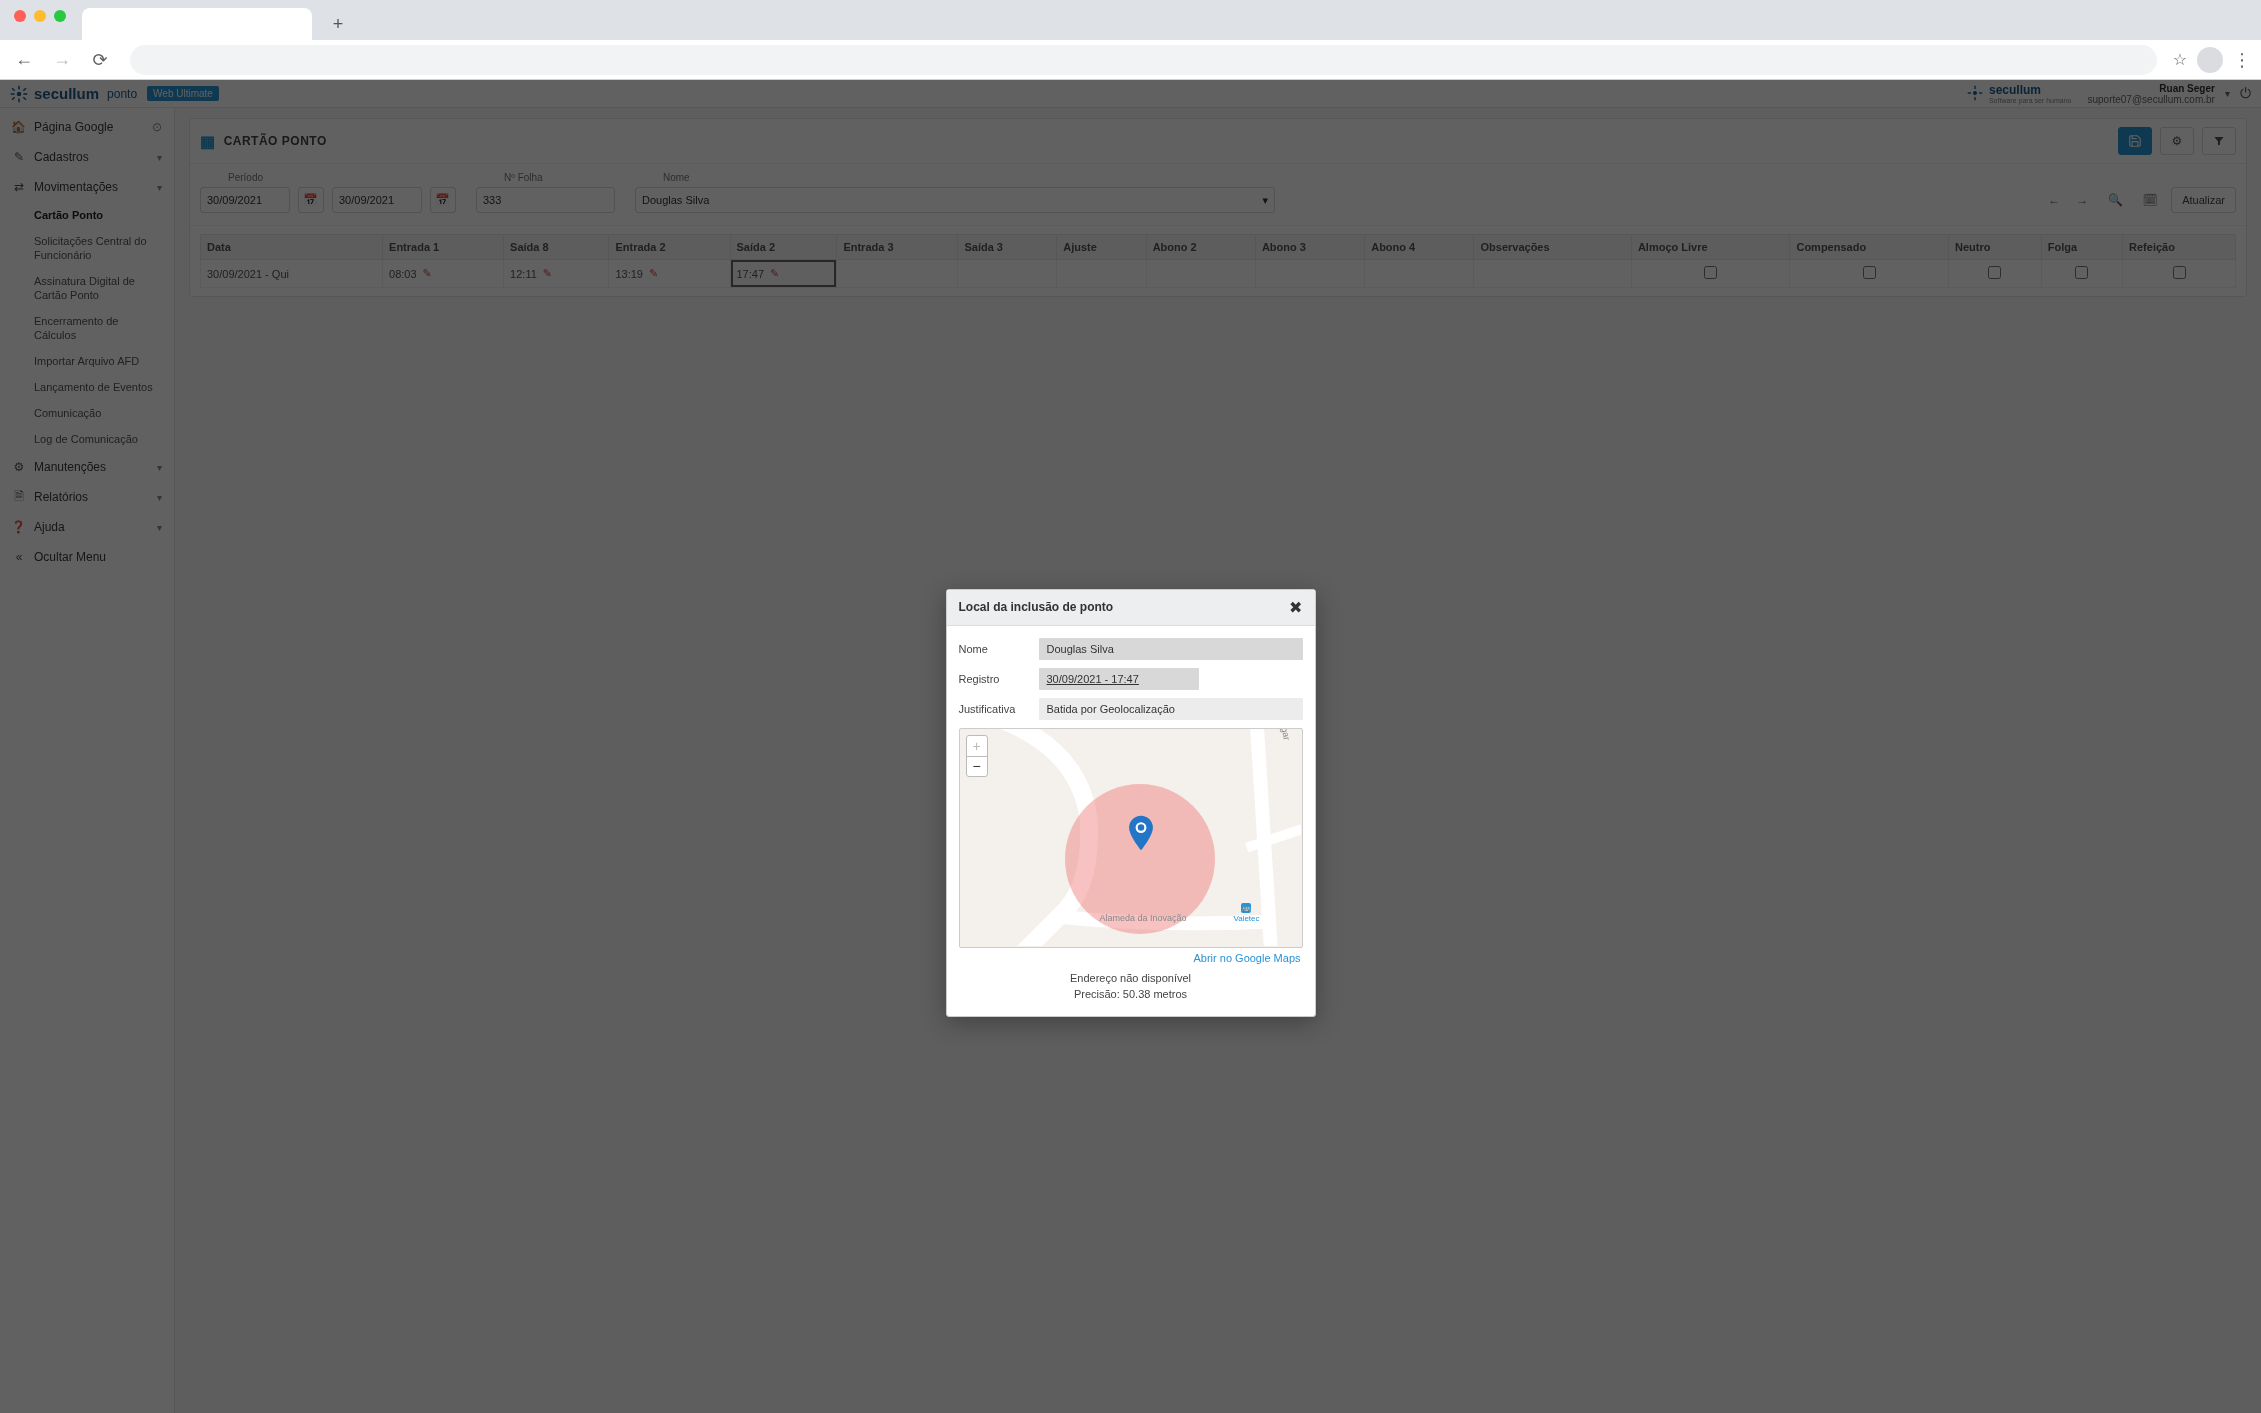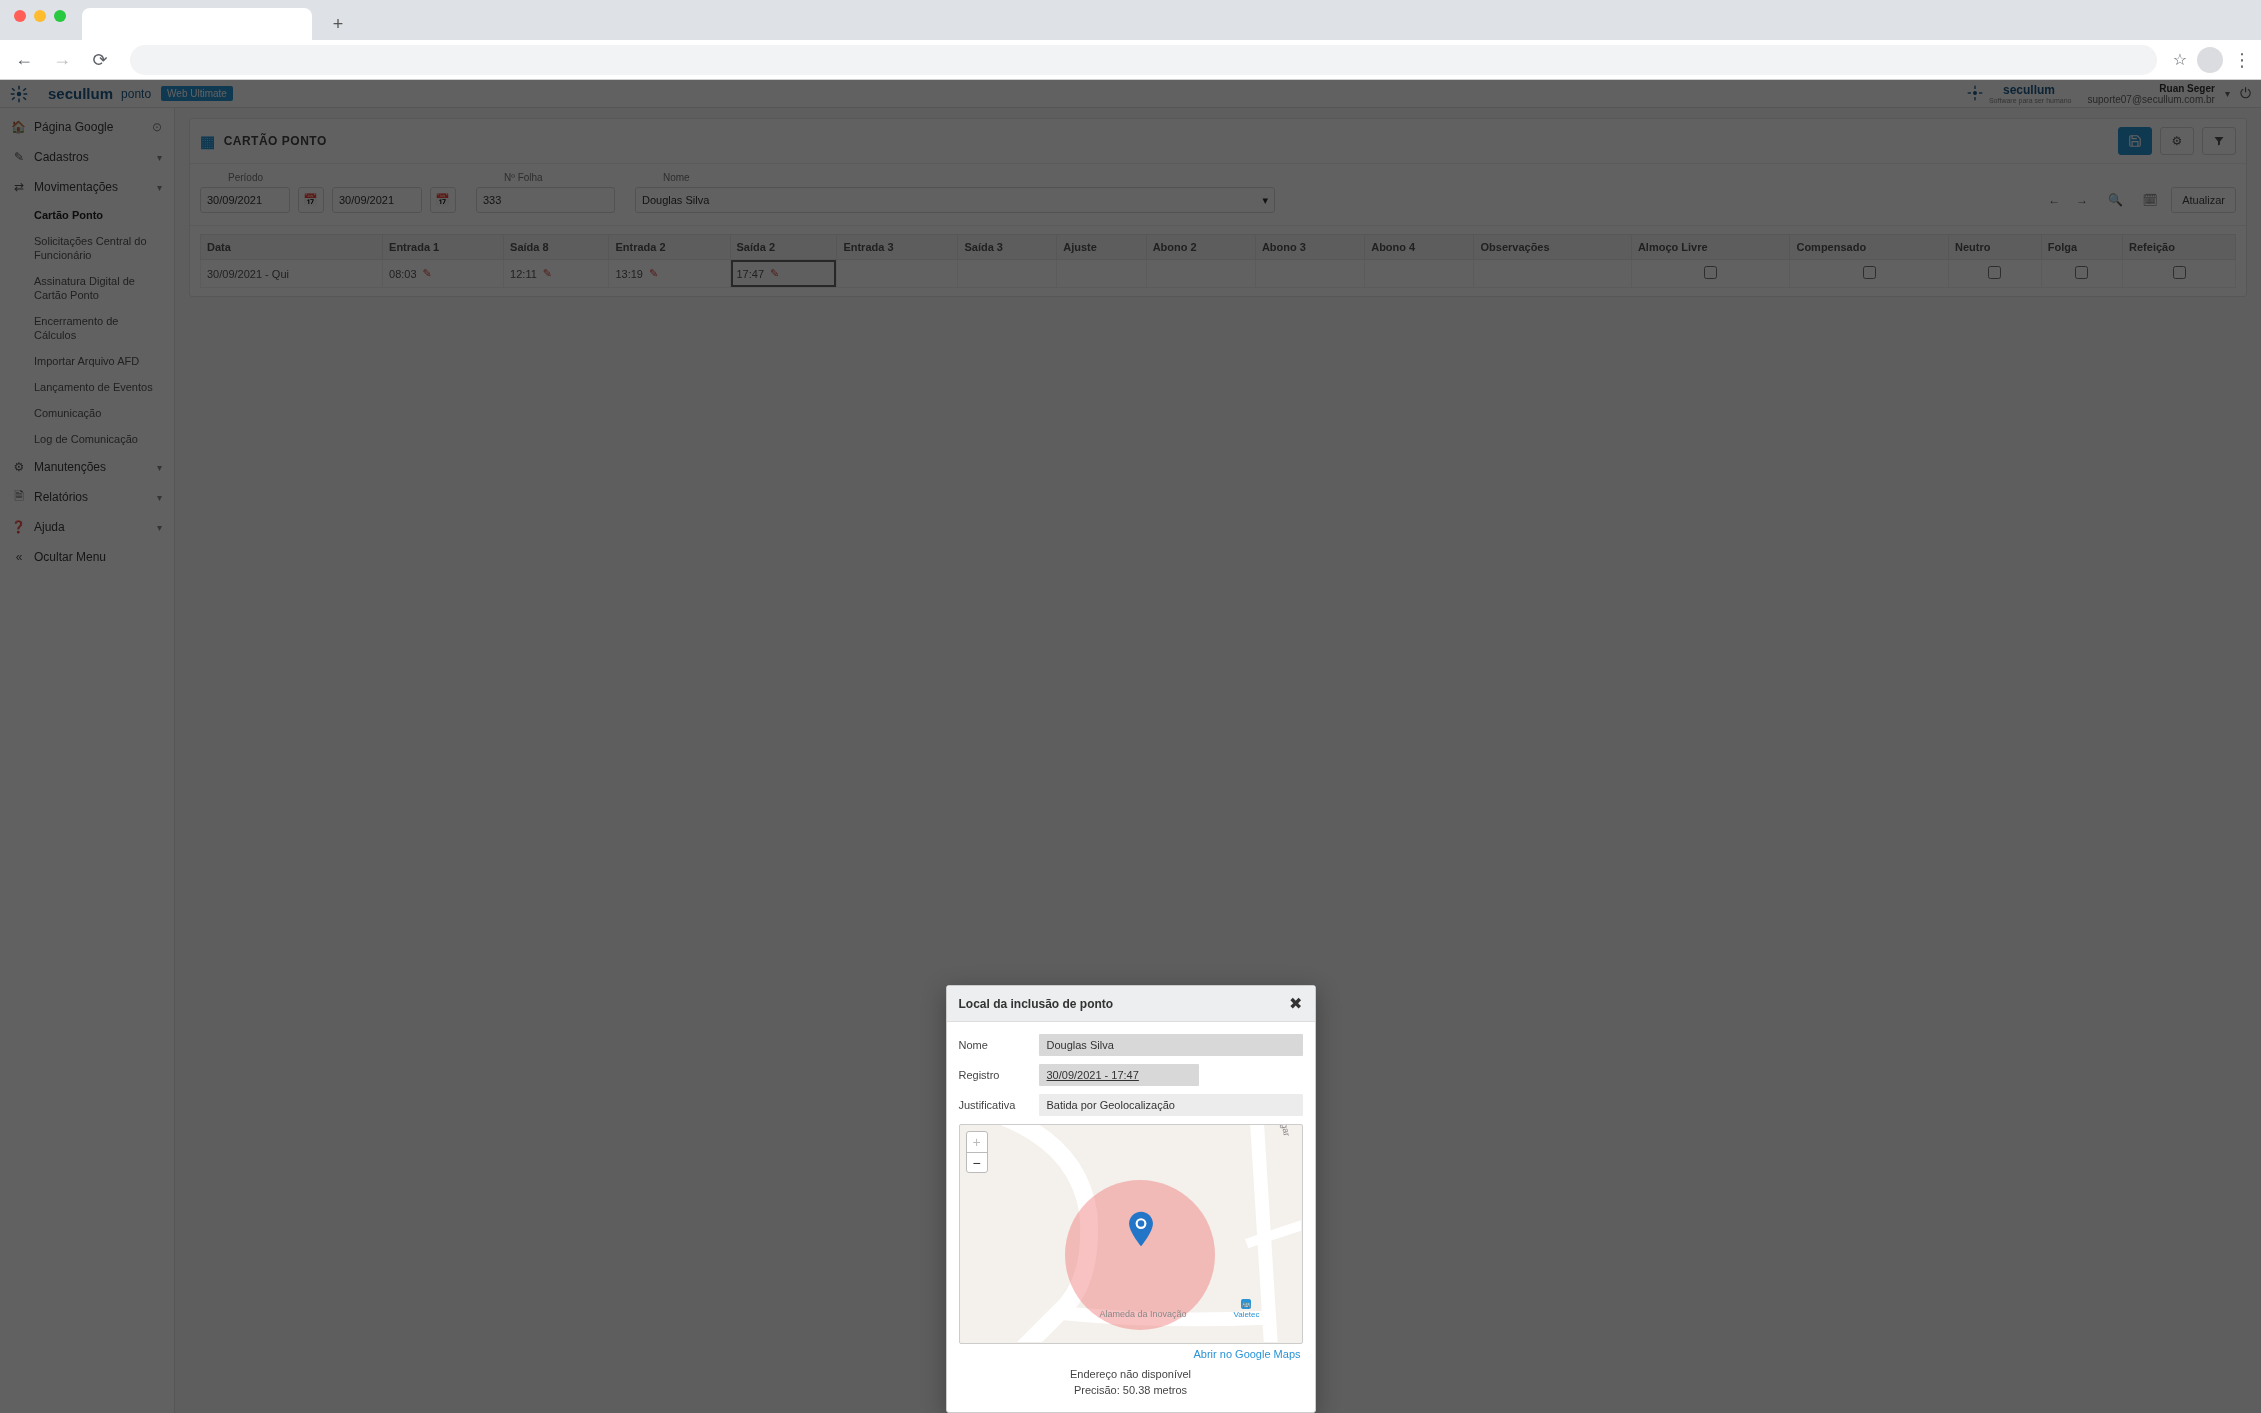--- a/index.html
+++ b/index.html
@@ -22,21 +22,21 @@
 .star-icon{ color:#5f6368; font-size:16px;}
 .avatar-circle{ width:26px; height:26px; border-radius:50%; background:#dadce0;}
 .kebab{ font-size:18px; color:#5f6368;}
 
 
 .app { flex:1; position:relative; overflow:hidden; display:flex; flex-direction:column; }
 
 .app-header { height:28px; background:#fff; border-bottom:1px solid #e2e2e2; display:flex; align-items:center; padding:0 10px; justify-content:space-between;}
 .brand { display:flex; align-items:center; gap:6px;}
 .brand-logo{ width:18px; height:18px; display:inline-block;}
-.brand-name{ font-weight:bold; font-size:15px; color:#1d5c8a;margin-left:14px;}
+.brand-name{ font-weight:bold; font-size:15px; color:#1d5c8a;}
 .brand-sub{ font-size:12px; color:#1d5c8a; margin-left:2px;}
 .brand-badge{ background:#2893d6; color:#fff; font-size:10px; padding:2px 6px; border-radius:2px; margin-left:4px;}
 .header-right{ display:flex; align-items:center; gap:10px; font-size:10px; color:#666;}
 .header-user{ text-align:right; line-height:11px;}
 .power-icon{ font-size:14px; color:#555; cursor:pointer;}
 .header-logo-right{ display:flex; align-items:center; gap:4px; margin-right:6px;}
 
 .app-body { flex:1; display:flex; overflow:hidden; }
 
 
@@ -77,21 +77,21 @@
 table.data{ width:100%; border-collapse:collapse; font-size:11px;}
 table.data th{ background:#f3f3f3; border:1px solid #e4e4e4; padding:6px 6px; font-weight:bold; color:#555; text-align:left; white-space:nowrap;}
 table.data td{ border:1px solid #eee; padding:6px 6px; color:#555; white-space:nowrap;}
 .cell-time{ display:flex; align-items:center; gap:6px;}
 .pencil{ color:#d9534f; font-size:11px;}
 .chk{ text-align:center;}
 .chk input{ cursor:pointer;}
 td.highlight{ background:#fafafa; box-shadow:inset 0 0 0 2px #666;}
 
 
-.overlay{ position:absolute; inset:0; background:rgba(0,0,0,0.62); display:flex; align-items:flex-end; justify-content:center; padding-top:112px;}
+.overlay{ position:absolute; inset:0; background:rgba(0,0,0,0.62); display:flex; align-items:center; justify-content:center; padding-top:112px;}
 .modal{ width:370px; background:#fff; border:1px solid #ccc; border-radius:3px; box-shadow:0 6px 24px rgba(0,0,0,0.3);}
 .modal-head{ background:#eceeef; padding:8px 12px; display:flex; justify-content:space-between; align-items:center; border-bottom:1px solid #ddd;}
 .modal-title{ font-weight:bold; font-size:12px; color:#333;}
 .modal-close{ cursor:pointer; font-size:16px; color:#333;}
 .modal-body{ padding:12px;}
 .field-row{ display:flex; align-items:center; margin-bottom:8px; gap:10px;}
 .field-label{ width:70px; font-size:11px; color:#444;}
 .field-val{ flex:1; background:#d8d8d8; padding:5px 8px; font-size:11px; color:#333; border-radius:1px;}
 .field-val.light{ background:#ececec;}
 

